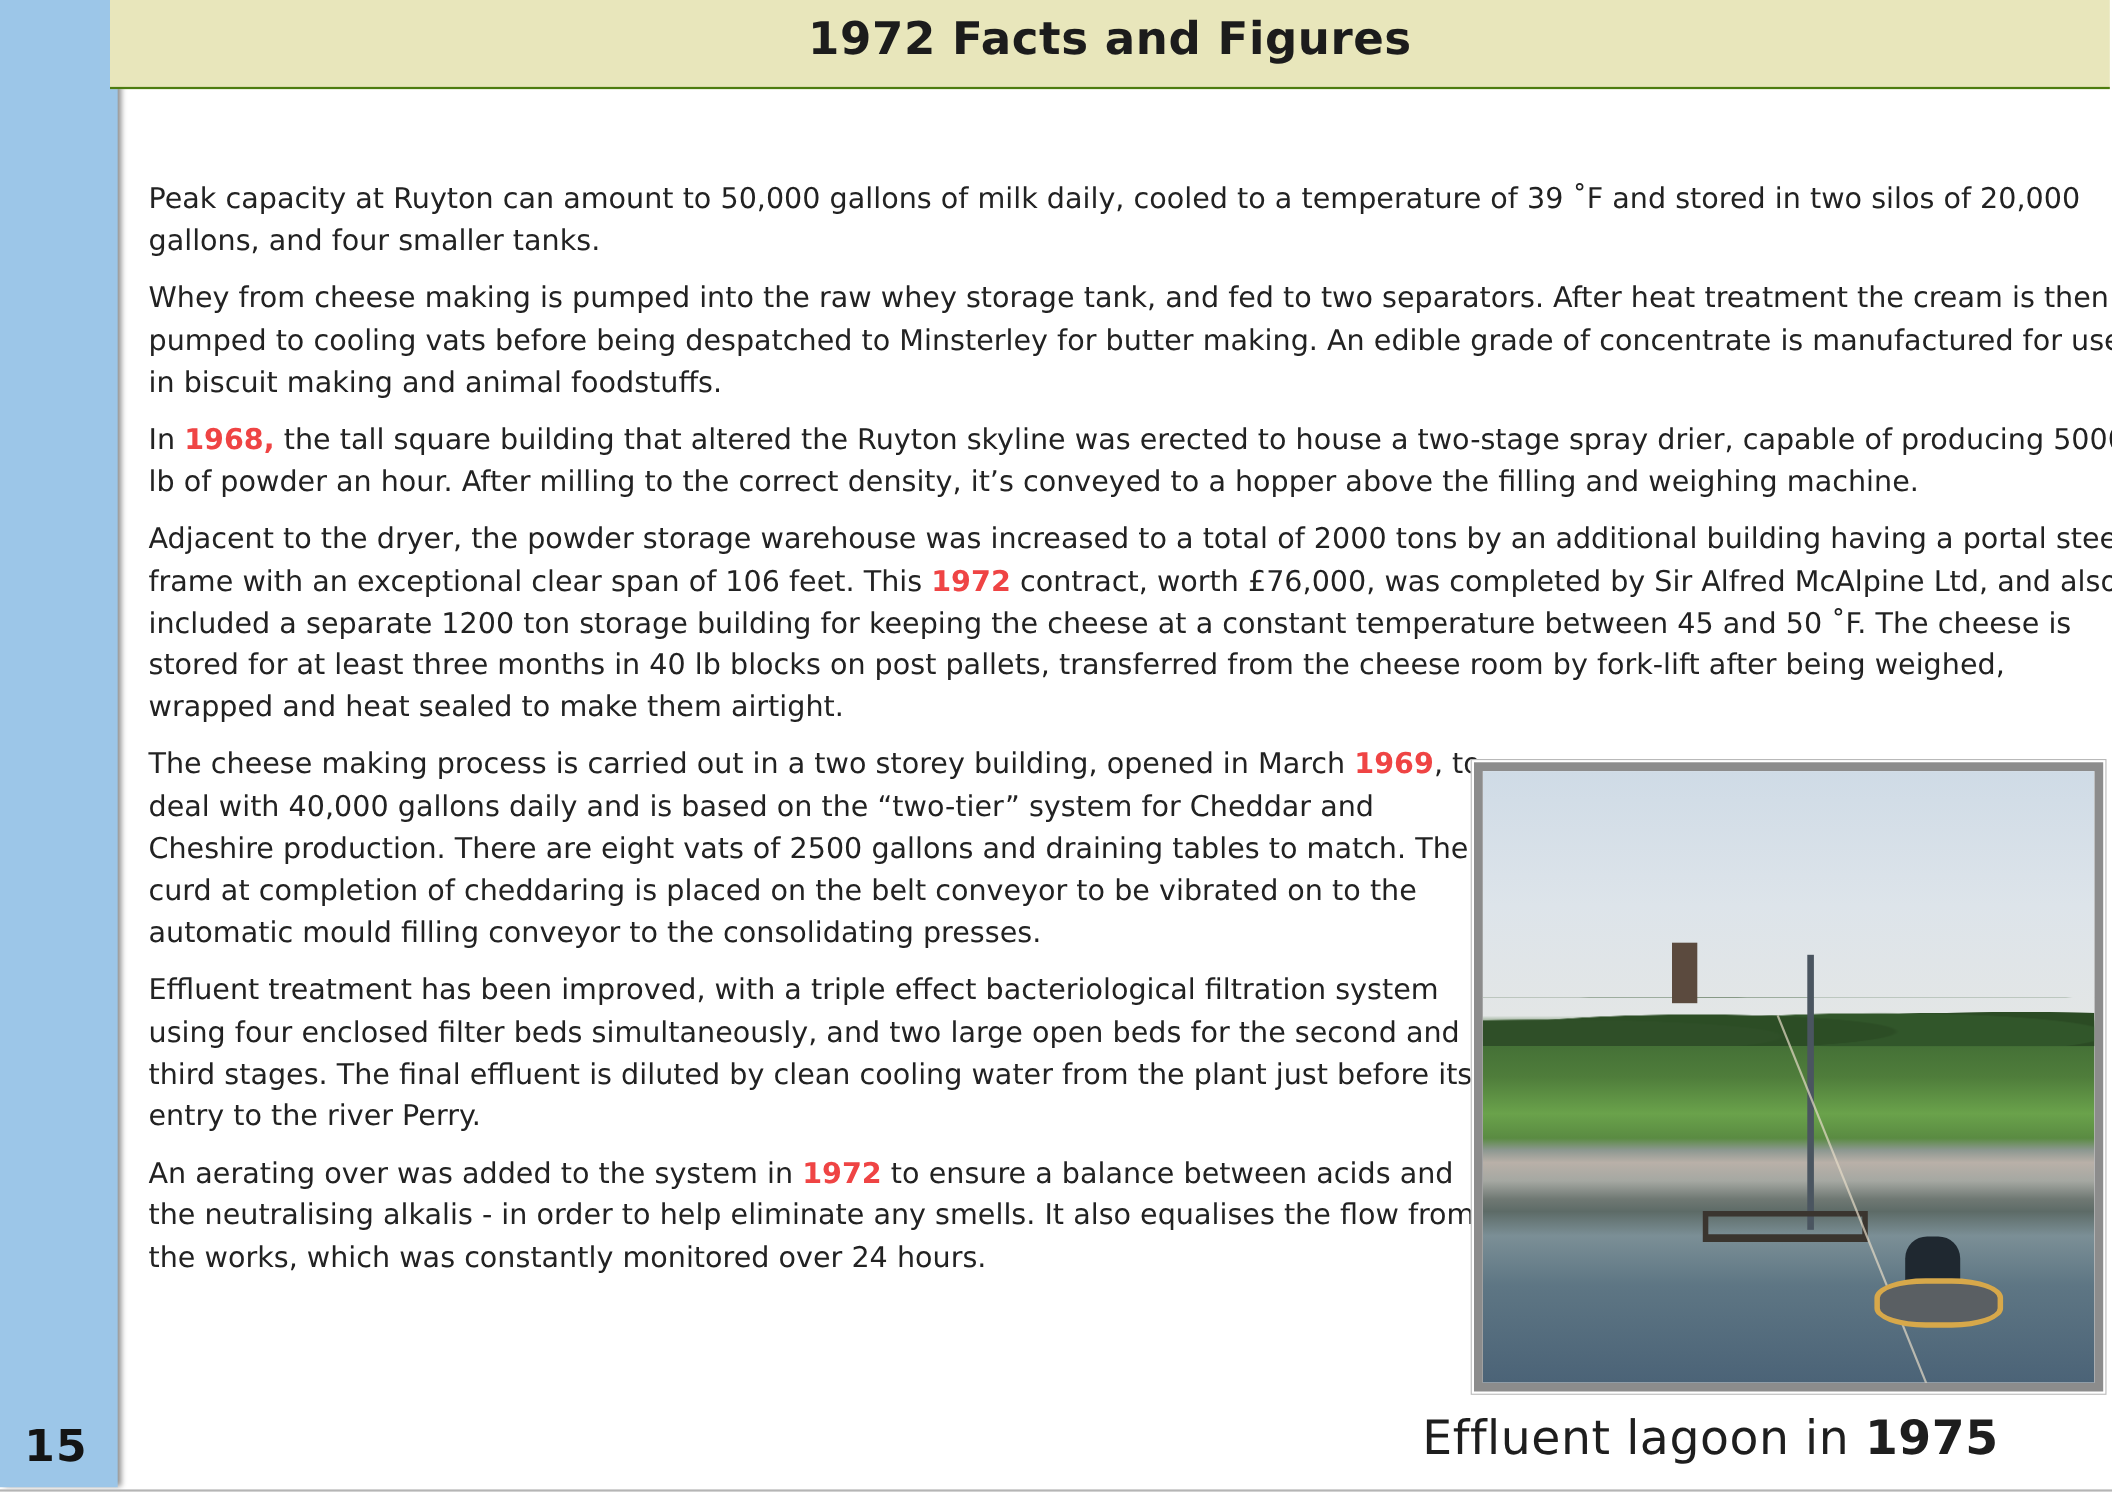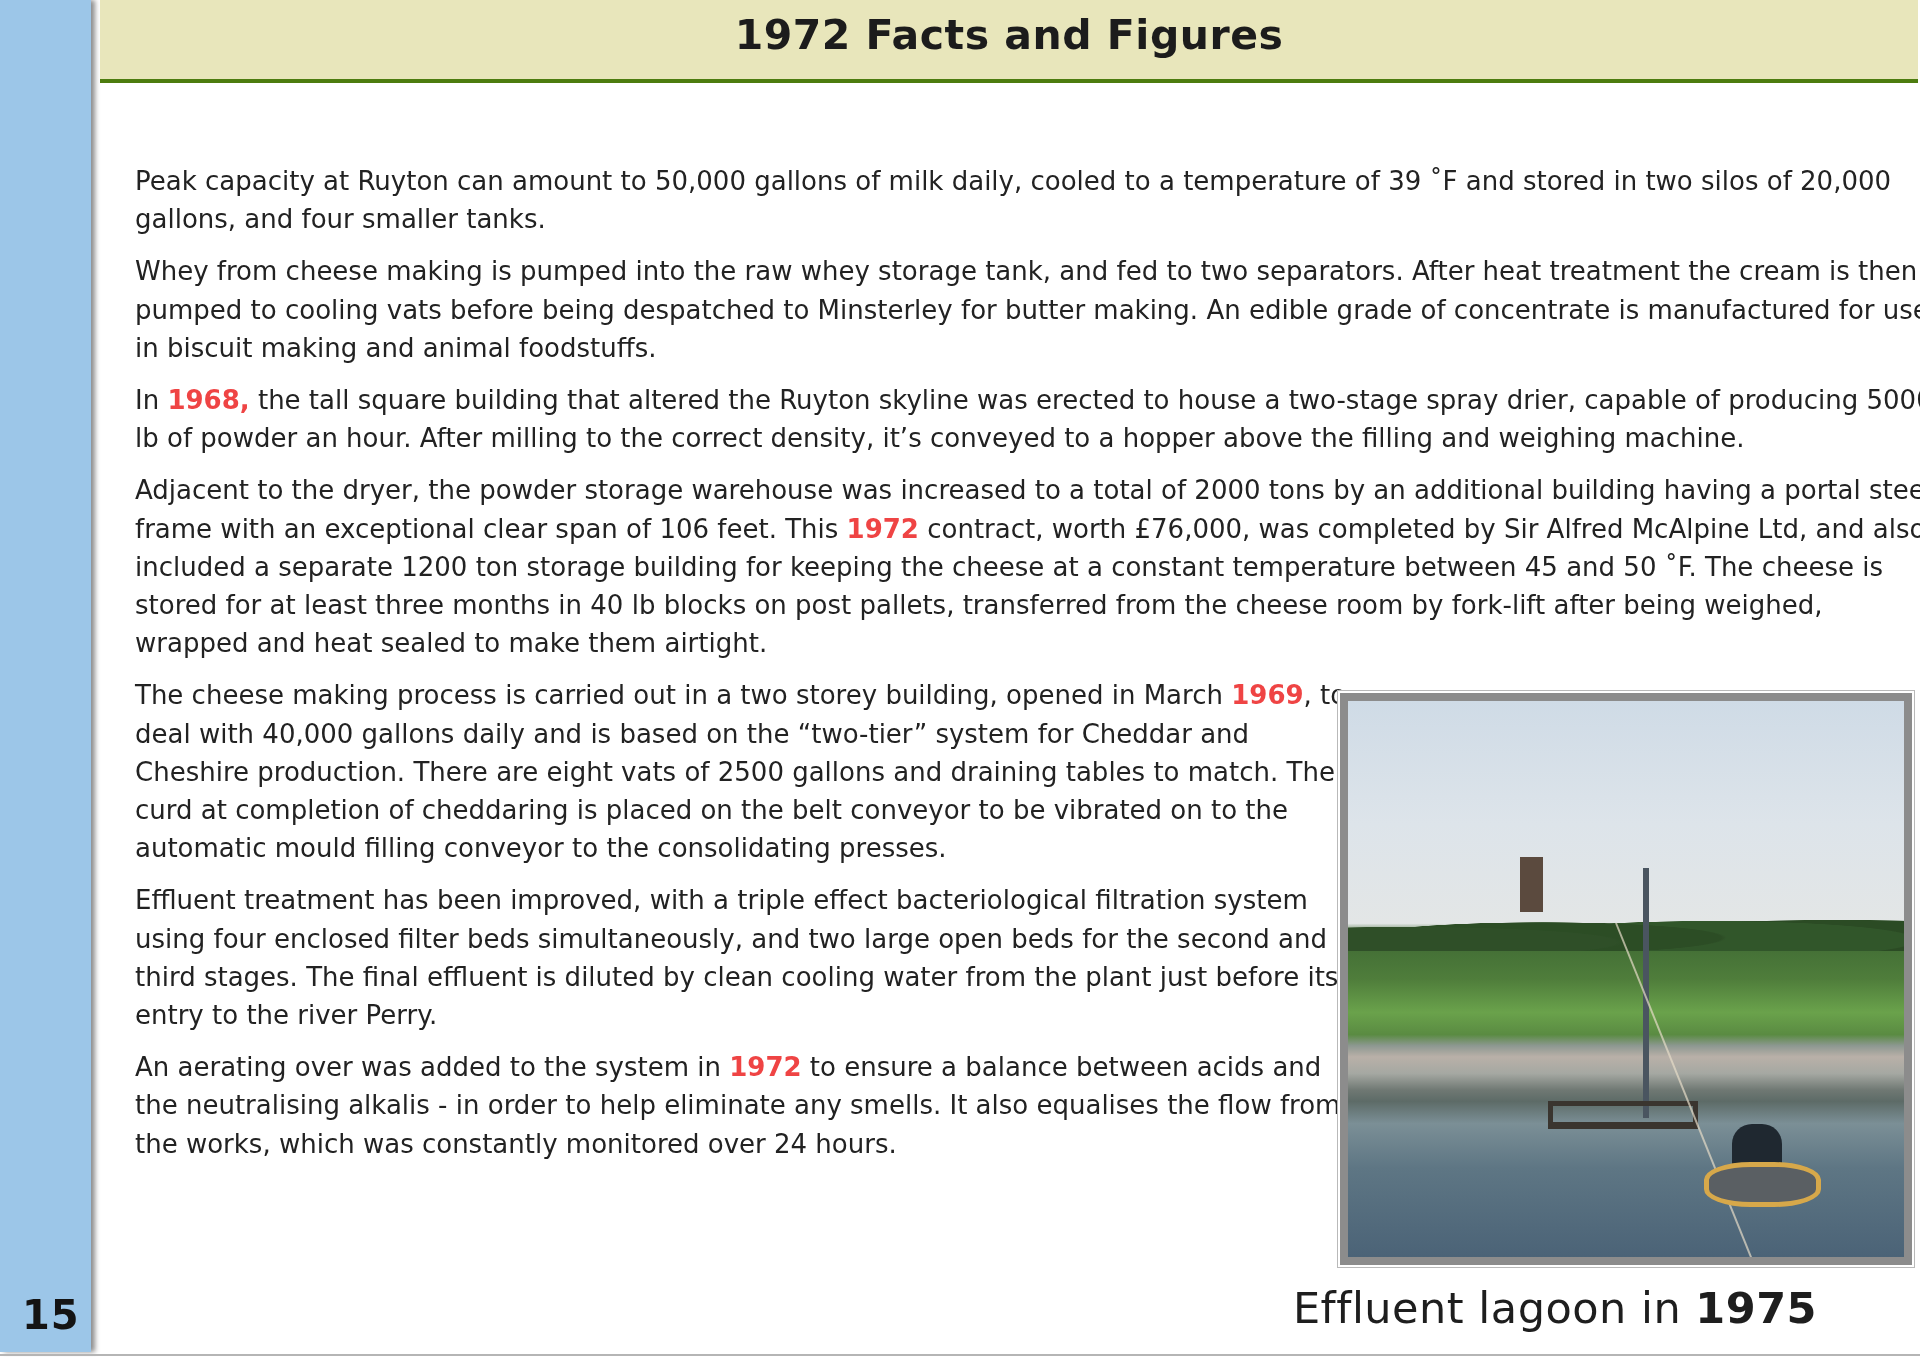--- a/index.html
+++ b/index.html
@@ -6,31 +6,32 @@
   body {
     width: 1920px; height: 1357px; position: relative; overflow: hidden;
     background: #ffffff;
     font-family: "DejaVu Sans", sans-serif;
     color: #1e1e1e;
   }
   .sidebar {
     position: absolute; left: 0; top: 0; width: 91px; height: 1352px;
     background: #9cc6e8;
     box-shadow: 4px 0 5px rgba(0,0,0,0.45);
+    padding-left: 16px;
   }
   .page-number {
     position: absolute; left: 22px; bottom: 14px;
     font-size: 40px; font-weight: bold; color: #141414; letter-spacing: 1px;
     font-family: "DejaVu Sans", sans-serif;
   }
   .header-band {
     position: absolute; left: 100px; top: 0; width: 1818px; height: 79px;
     background: #e8e6bb;
     display: flex; align-items: center; justify-content: center;
-    border-bottom: 4px solid #4d7c0f;
+    border-bottom: 2px solid #4d7c0f;
   }
   .header-title {
     font-size: 41px; font-weight: bold; color: #1c1c1c;
     font-family: "DejaVu Sans", sans-serif;
     letter-spacing: 0.5px;
     margin-top: -10px;
   }
   .content {
     position: absolute; left: 113px; top: 162px; width: 1800px;
     font-size: 26px; line-height: 38.2px; color: #222; margin-left: 22px;

